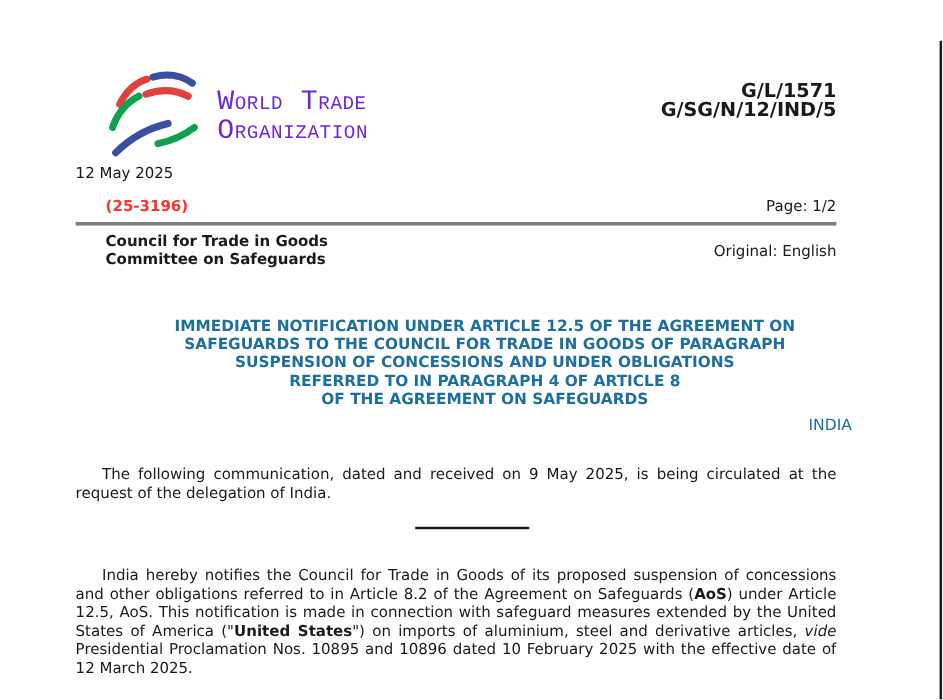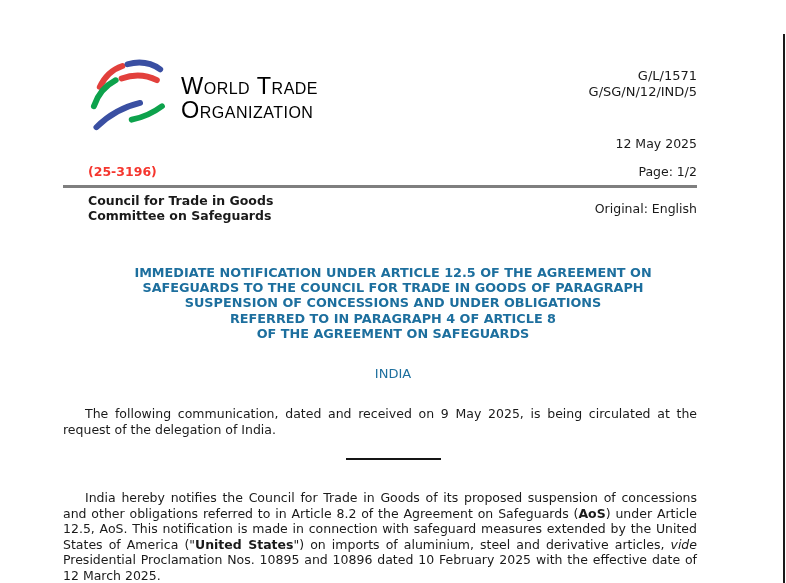--- a/index.html
+++ b/index.html
@@ -14,44 +14,44 @@
   .page-border-right {
     position: absolute; right: 1px; top: 34px; width: 2px; height: 549px;
     background: #1a1a1a;
   }
 
   .header-row { display: flex; justify-content: space-between; align-items: flex-start; }
   .logo-wrap { margin-left: 25px; display: flex; gap: 9px; align-items: flex-start; }
   .logo-mark { width: 84px; height: 78px; flex: 0 0 auto; }
   .org-name {
     margin-top: 16px;
-    font-family: Liberation Sans, sans-serif;
+    font-family: Liberation Mono, monospace;
     font-variant: small-caps; letter-spacing: 0.5px;
-    font-size: 23.5px; line-height: 24px; color: #000000; white-space: nowrap;
+    font-size: 23.5px; line-height: 24px; color: #6d28d9; white-space: nowrap;
   }
-  .symbols { text-align: right; font-weight: normal; font-size: 13px; line-height: 15.5px; padding-top: 10px; }
+  .symbols { text-align: right; font-weight: bold; font-size: 16px; line-height: 15.5px; padding-top: 10px; }
 
-  .date-row { text-align: right; line-height: 15px; margin-top: 0; }
+  .date-row { line-height: 15px; margin-top: 0; }
 
   .ref-row { display: flex; justify-content: space-between; margin-top: 13px; line-height: 15px; }
   .ref-number { color: var(--ref-red, #f43b32); margin-left: 25px; font-weight: bold; }
 
   .rule { height: 3px; background: var(--rule-gray, #7f7f7f); margin-top: 6px; }
 
   .info-row { display: flex; justify-content: space-between; align-items: center; margin-top: 5px; }
   .committees { font-weight: bold; line-height: 15px; margin-left: 25px; }
   .original { line-height: 15px; text-align: center; }
 
   .title-block {
-    margin-top: 42px; text-align: center; position: relative; left: 13px;
+    margin-top: 42px; text-align: center; position: relative; left: 24px;
     color: var(--accent-blue, #1d6f9e); font-weight: bold;
     font-size: 12.8px; line-height: 15.2px;
   }
   .country {
-    margin-top: 25px; text-align: center; position: relative; left: 13px;
+    margin-top: 6px; text-align: right; position: relative; left: 13px;
     color: var(--accent-blue, #1d6f9e); font-size: 13px;
   }
 
   .para { margin-top: 25px; text-align: justify; text-indent: 22px; line-height: 15.5px; }
   .separator { width: 95px; height: 2px; background: #151515; margin: 21px auto 0; position: relative; left: 13px; }
   .para-main { margin-top: 30px; }
 </style>
 </head>
 <body>
 

